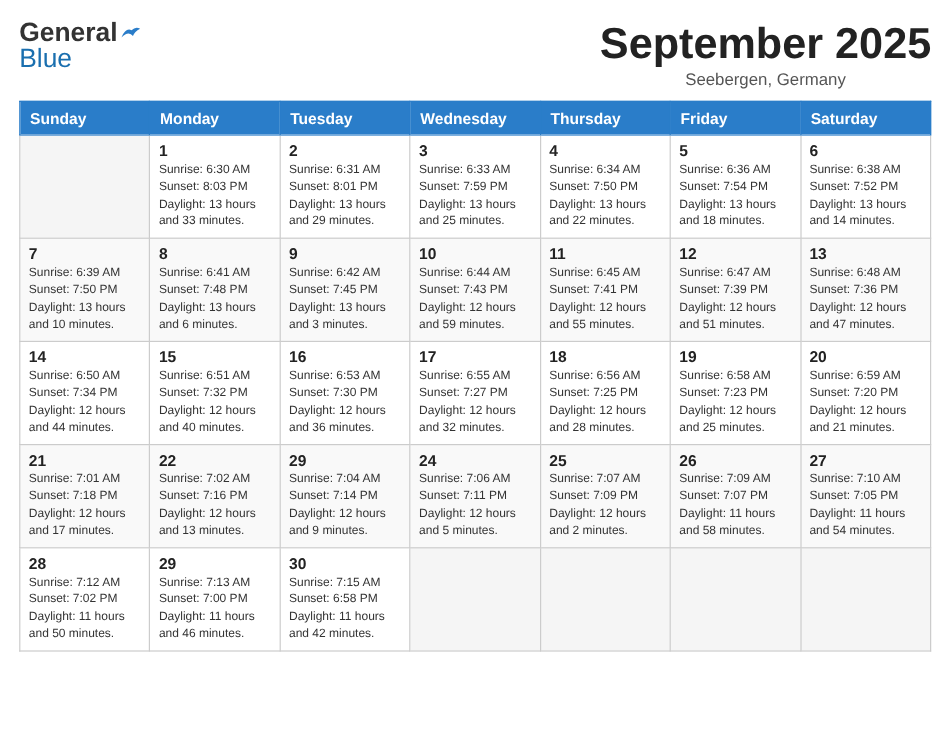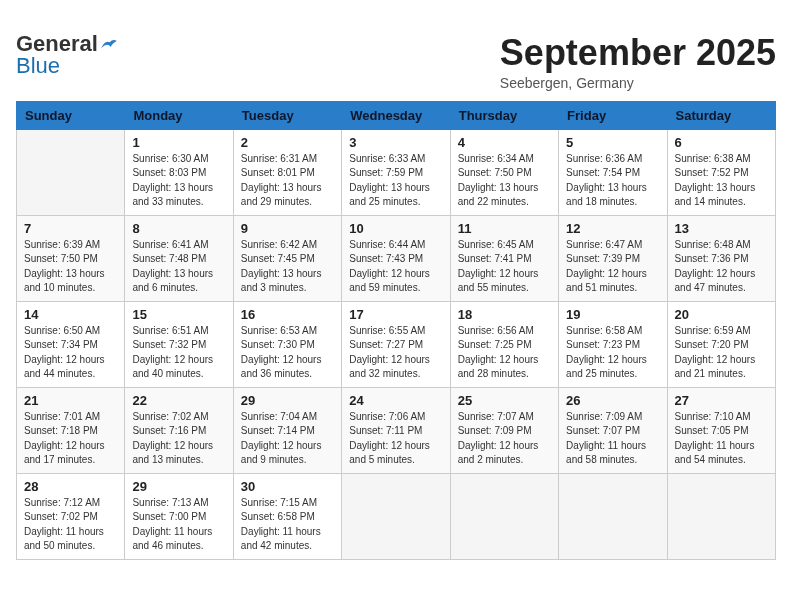--- a/index.html
+++ b/index.html
@@ -8,21 +8,20 @@
       background: #fff;
       width: 792px;
       min-height: 612px;
       padding: 16px;
     }
     .header {
       display: flex;
       justify-content: space-between;
       align-items: flex-start;
       margin-bottom: 10px;
-      margin-top: 17px;
     }
     .logo {
       display: flex;
       flex-direction: column;
       align-items: flex-start;
     }
     .logo-general {
       font-size: 22px;
       font-weight: bold;
       color: #333;
@@ -35,41 +34,41 @@
       line-height: 1;
     }
     .logo-bird {
       display: inline-block;
       width: 18px;
       height: 14px;
       margin-left: 2px;
       vertical-align: middle;
     }
     .title-block {
-      text-align: left;
+      text-align: center;
     }
     .month-title {
       font-size: 36px;
       font-weight: bold;
       color: #222;
       line-height: 1.1;
     }
     .location {
       font-size: 14px;
       color: #555;
       margin-top: 2px;
     }
     .calendar {
       width: 100%;
       border-collapse: collapse;
       border: 1px solid #ccc;
     }
     .calendar th {
       background-color: #2a7dc9;
-      color: #0f172a;
+      color: #ffffff;
       font-size: 13px;
       font-weight: bold;
       padding: 6px 8px;
       text-align: left;
       border: 1px solid #2a7dc9;
     }
     .calendar td {
       vertical-align: top;
       padding: 5px 7px;
       border: 1px solid #ccc;

